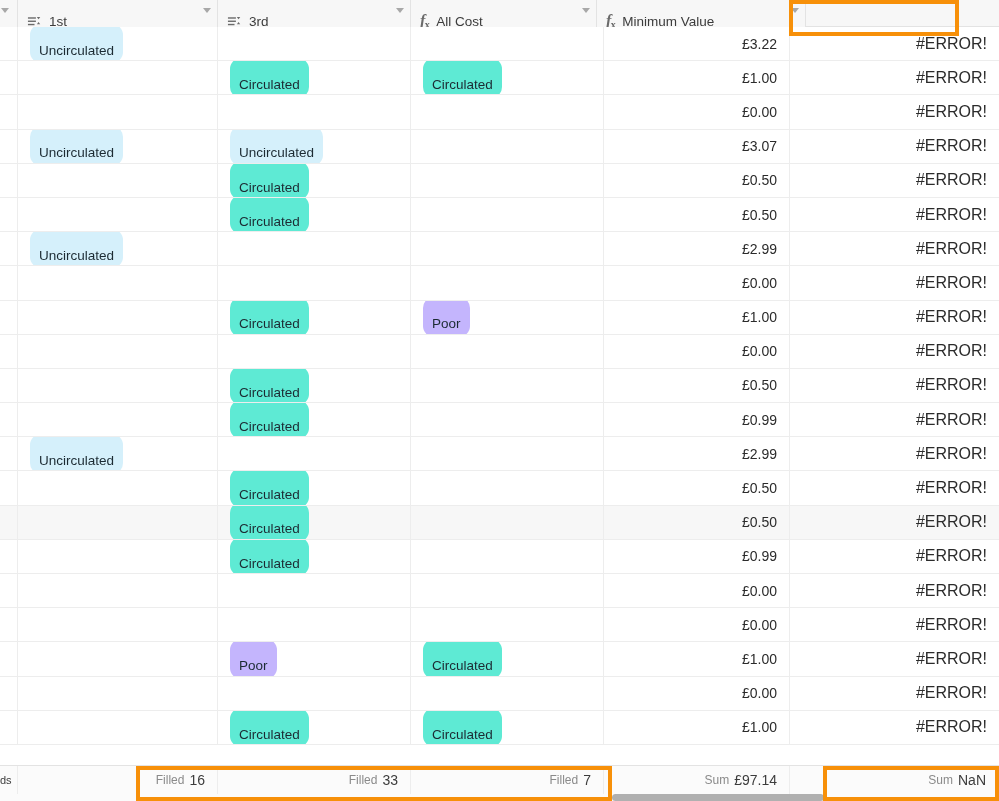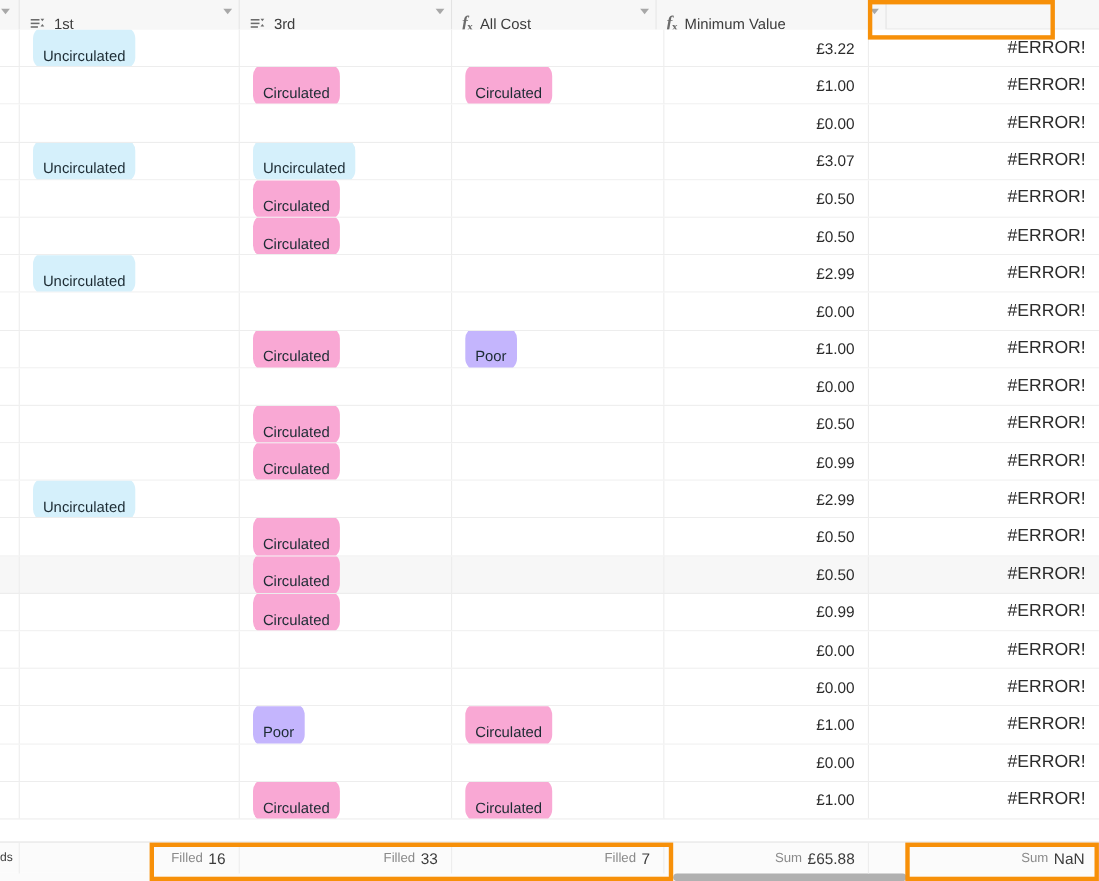--- a/index.html
+++ b/index.html
@@ -87,21 +87,21 @@
   .chip {
     display: inline-block;
     font-size: 13.5px;
     line-height: 1;
     padding: 20px 9px 6px 9px;
     border-radius: 11px;
     color: #1c2b33;
     white-space: nowrap;
   }
   .chip.blue  { background: #d5f0fb; }
-  .chip.green { background: #f9a8d4; }
+  .chip.green { background: #5eead4; }
   .chip.lime  { background: #c4b5fd; }
 
   
   .footer {
     position: absolute; left: 0; top: 765px;
     width: 999px; height: 28px;
     background: #fbfbfb;
     border-top: 1px solid #e3e3e3;
     display: flex;
     z-index: 10;
@@ -412,21 +412,21 @@
       <div class="f-cell" style="width: 193px; flex: 0 0 193px;">
         <span class="f-lbl">Filled</span>
         <span class="f-val">33</span>
       </div>
       <div class="f-cell" style="width: 193px; flex: 0 0 193px;">
         <span class="f-lbl">Filled</span>
         <span class="f-val">7</span>
       </div>
       <div class="f-cell" style="width: 186px; flex: 0 0 186px;">
         <span class="f-lbl">Sum</span>
-        <span class="f-val">£65.88</span>
+        <span class="f-val">£97.14</span>
       </div>
       <div class="f-cell" style="width: 209px; flex: 0 0 209px;">
         <span class="f-lbl">Sum</span>
         <span class="f-val">NaN</span>
       </div>
     </div>
 
   <div class="scroll-track"></div>
   <div class="scroll-thumb" id="scroll-thumb" style="left: 612px; width: 212px;"></div>
 

